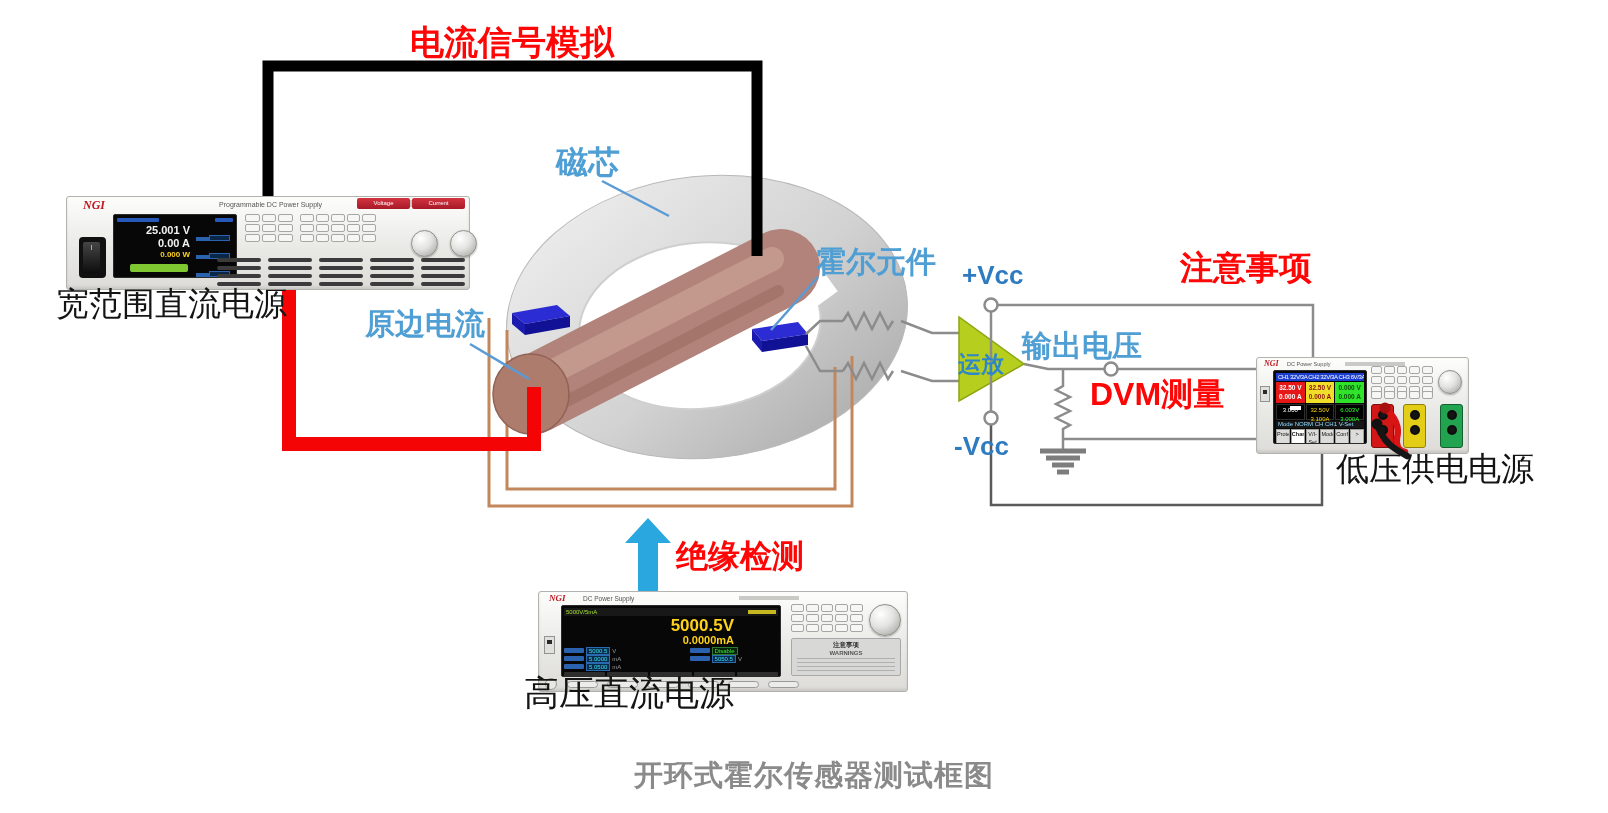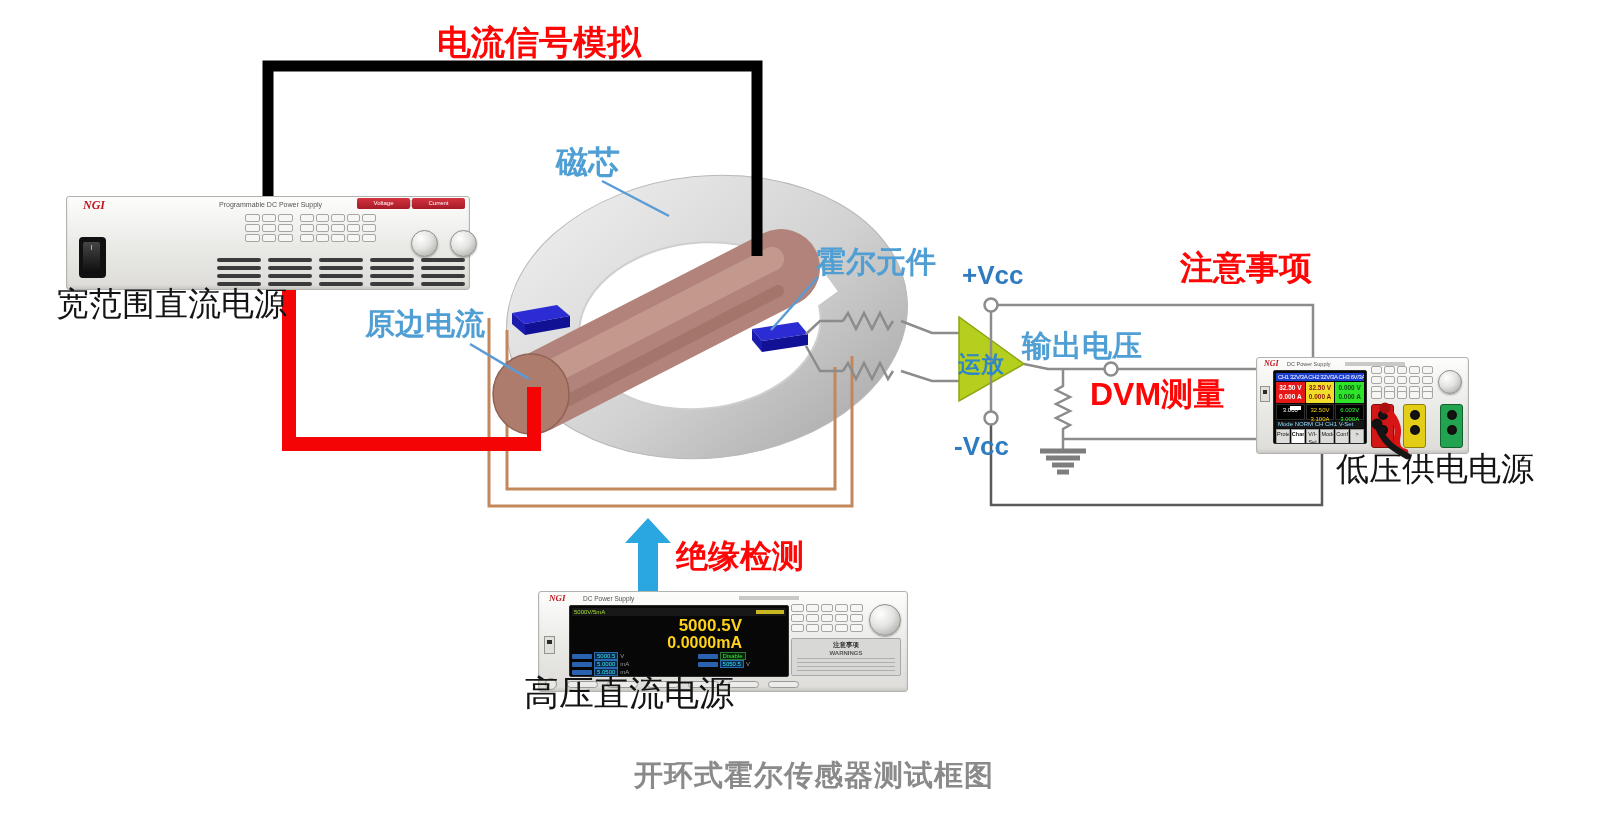--- a/index.html
+++ b/index.html
@@ -157,21 +157,21 @@
 
     <polygon points="638,599 638,543 625,543 648,518 671,543 658,543 658,599" fill="#2ba7e0"></polygon>
 
     <g stroke="#5b9bd5" stroke-width="2.5">
       <line x1="602" y1="181" x2="669" y2="216"></line>
       <line x1="470" y1="344" x2="529" y2="379"></line>
       <line x1="818" y1="277" x2="771" y2="330"></line>
     </g>
   </svg>
 
-  <div class="lbl red" style="left:410px;top:25px;font-size:34px;margin-left:27px;">电流信号模拟</div>
+  <div class="lbl red" style="left:410px;top:25px;font-size:34px;">电流信号模拟</div>
   <div class="lbl blue" style="left:556px;top:146px;font-size:32px;">磁芯</div>
   <div class="lbl blue" style="left:365px;top:308px;font-size:30px;">原边电流</div>
   <div class="lbl blue" style="left:816px;top:246px;font-size:30px;">霍尔元件</div>
   <div class="lbl vcc" style="left:962px;top:262px;font-size:26px;">+Vcc</div>
   <div class="lbl vcc" style="left:934px;top:433px;font-size:26px;margin-left:20px;">-Vcc</div>
   <div class="lbl blue" style="left:1022px;top:330px;font-size:30px;">输出电压</div>
   <div class="lbl" style="left:958px;top:352px;font-size:23px;color:#2f86c8;z-index:3;">运放</div>
   <div class="lbl red" style="left:1180px;top:251px;font-size:33px;">注意事项</div>
   <div class="lbl red" style="left:1090px;top:378px;font-size:32px;">DVM测量</div>
   <div class="lbl red" style="left:676px;top:540px;font-size:32px;">绝缘检测</div>
@@ -187,20 +187,35 @@
     <span style="left:330px;top:3px;width:20px;height:7px;background:#c9c9c5;"></span>
     <span class="redband" style="right:4px;top:1px;width:108px;height:11px;">
       <b>Voltage</b>
       <b>Current</b>
     </span>
 
     <span class="sw" style="left:12px;top:40px;width:27px;height:41px;">
       <span class="rk">I</span>
     </span>
 
+    <span class="screen" style="left:46px;top:17px;width:124px;height:64px;">
+      <span class="bluebar" style="left:3px;top:3px;width:42px;height:4px;"></span>
+      <span class="bluebar" style="right:3px;top:3px;width:18px;height:4px;"></span>
+      <span style="left:4px;top:9px;width:72px;height:52px;display:flex;flex-direction:column;">
+        <b class="rd">25.001 V</b>
+        <b class="rd">0.00 A</b>
+        <b class="rdw">0.000 W</b>
+        <i class="gpill"></i>
+      </span>
+      <span class="sidebox" style="left:82px;top:12px;width:38px;height:46px;">
+        <i style="left:0;top:2px;width:13px;height:4px;background:#2b62b0;"></i><i style="left:16px;top:1px;width:21px;height:6px;background:#0b2748;border:1px solid #2b62b0;"></i>
+        <i style="left:0;top:16px;width:13px;height:4px;background:#2b62b0;"></i><i style="left:16px;top:15px;width:21px;height:6px;background:#0b2748;border:1px solid #2b62b0;"></i>
+        <i style="left:0;top:30px;width:13px;height:4px;background:#2b62b0;"></i><i style="left:16px;top:29px;width:21px;height:6px;background:#0b2748;border:1px solid #2b62b0;"></i>
+      </span>
+    </span>
 
     <span class="keys" style="left:178px;top:17px;width:48px;grid-template-columns:repeat(3,1fr);">
         <i></i>
         <i></i>
         <i></i>
         <i></i>
         <i></i>
         <i></i>
         <i></i>
         <i></i>
@@ -344,27 +359,27 @@
       <circle cx="14" cy="28" r="5.5" fill="#111"></circle>
     </svg>
   </div>
 
   <div class="psu" style="left:538px;top:591px;width:368px;height:99px;">
     <span class="logo" style="left:10px;top:1px;font-size:9px;">NGI</span>
     <span class="prod" style="left:44px;top:3px;font-size:6.5px;">DC Power Supply</span>
     <span style="left:200px;top:4px;width:60px;height:4px;background:#c9c9c5;"></span>
     <span class="usb" style="left:5px;top:44px;width:11px;height:18px;"></span>
 
-    <span class="screen" style="left:22px;top:13px;width:220px;height:72px;padding:2px;margin-left:8px;">
+    <span class="screen" style="left:22px;top:13px;width:220px;height:72px;padding:2px;">
       <span style="position:static;display:flex;justify-content:space-between;height:8px;background:#181818;padding:0 2px;">
         <b style="position:static;color:#a6e22e;font-size:6px;font-weight:400;line-height:8px;">5000V/5mA</b>
         <i style="position:static;width:28px;height:4px;background:#c8b820;margin-top:2px;"></i>
       </span>
       <b class="hv-v" style="display:block;font-size:17px;padding-right:44px;margin-top:1px;">5000.5V</b>
-      <b class="hv-v" style="display:block;font-size:16px;padding-right:44px;">0.0000mA</b>
+      <b class="hv-v" style="display:block;font-size:11px;padding-right:44px;">0.0000mA</b>
       <span style="position:static;display:flex;gap:10px;">
         <span style="position:static;display:block;width:54%;">
           <span class="rrow">
               <i></i>
               <b>5000.5</b>
               <u>V</u>
             </span>
           <span class="rrow">
               <i></i>
               <b>5.0000</b>

